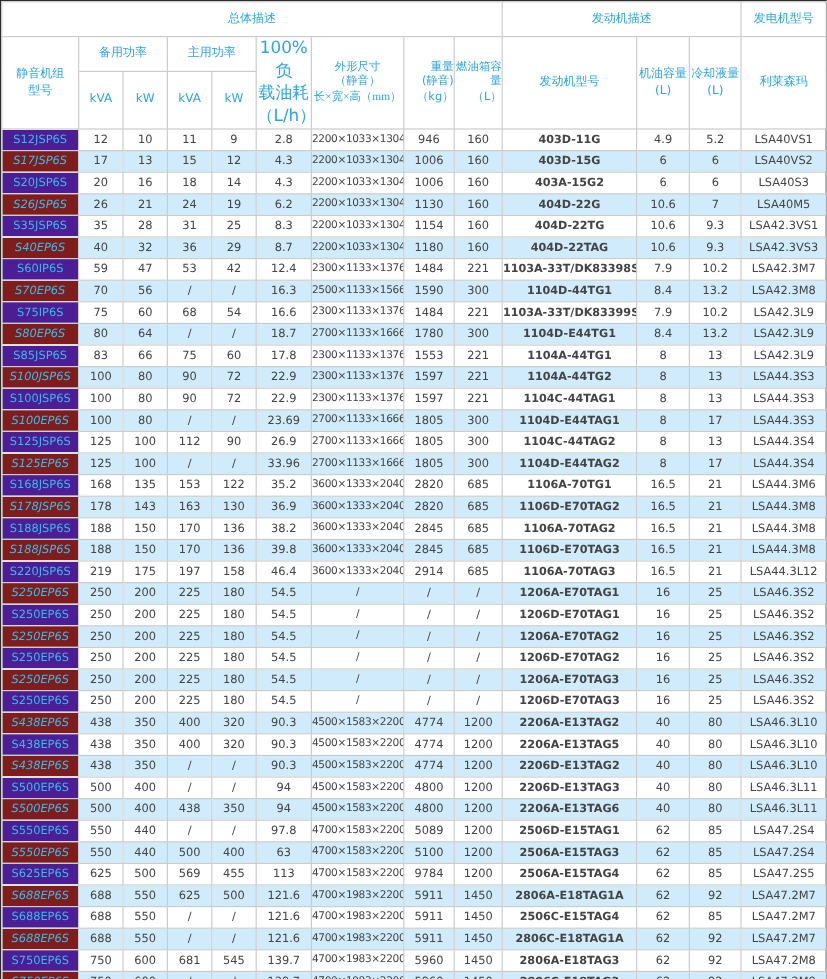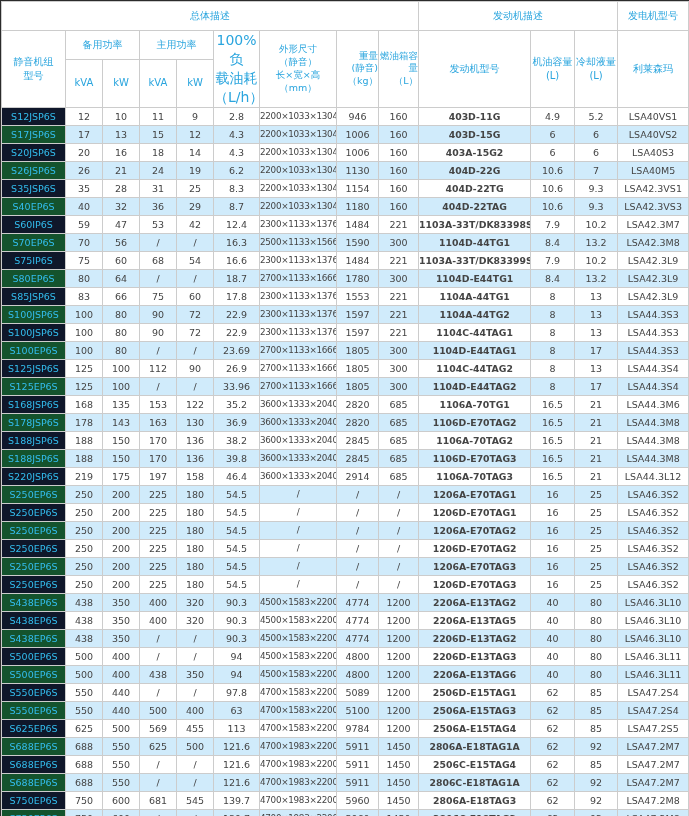--- a/index.html
+++ b/index.html
@@ -15,31 +15,31 @@
     border:1px solid #ccc; text-align:center; vertical-align:middle;
     padding:0; overflow:hidden;
   }
   thead th {
     background:#fff; color:#2aa5de; font-weight:normal;
     font-size:10px; line-height:1.35; white-space:pre-line;
   }
   tr.band th { height:28px; }
   tr.mid th  { height:23px; }
   tr.units th{ height:39px; }
-  th.th-dims { font-size:9.5px; }
+  th.th-dims { font-size:9.5px;font-family:Liberation Serif, serif; }
   th.th-fuel { font-size:14px; }
   th.th-weight, th.th-tank { font-size:9.5px;text-align:right; }
   tbody td {
     height:17px; font-size:9.5px; color:#444; white-space:nowrap;
   }
   tbody td.model {
-    background:#0f172a; color:#33bdee; font-size:9.5px;
+    background:#4c1d95; color:#33bdee; font-size:9.5px;
   }
   tbody tr.alt td { background:#d0ebfb; }
-  tbody tr.alt td.model { background:#14532d; }
+  tbody tr.alt td.model { background:#7f1d1d;font-style:italic; }
   tbody td.dims { font-size:8.8px; letter-spacing:-0.3px; }
   tbody td.engine { font-size:9.3px;font-weight:bold; }
 </style>
 </head>
 <body>
 
 <div class="frame">
 <table>
   <colgroup>
     <col style="width:64px">

